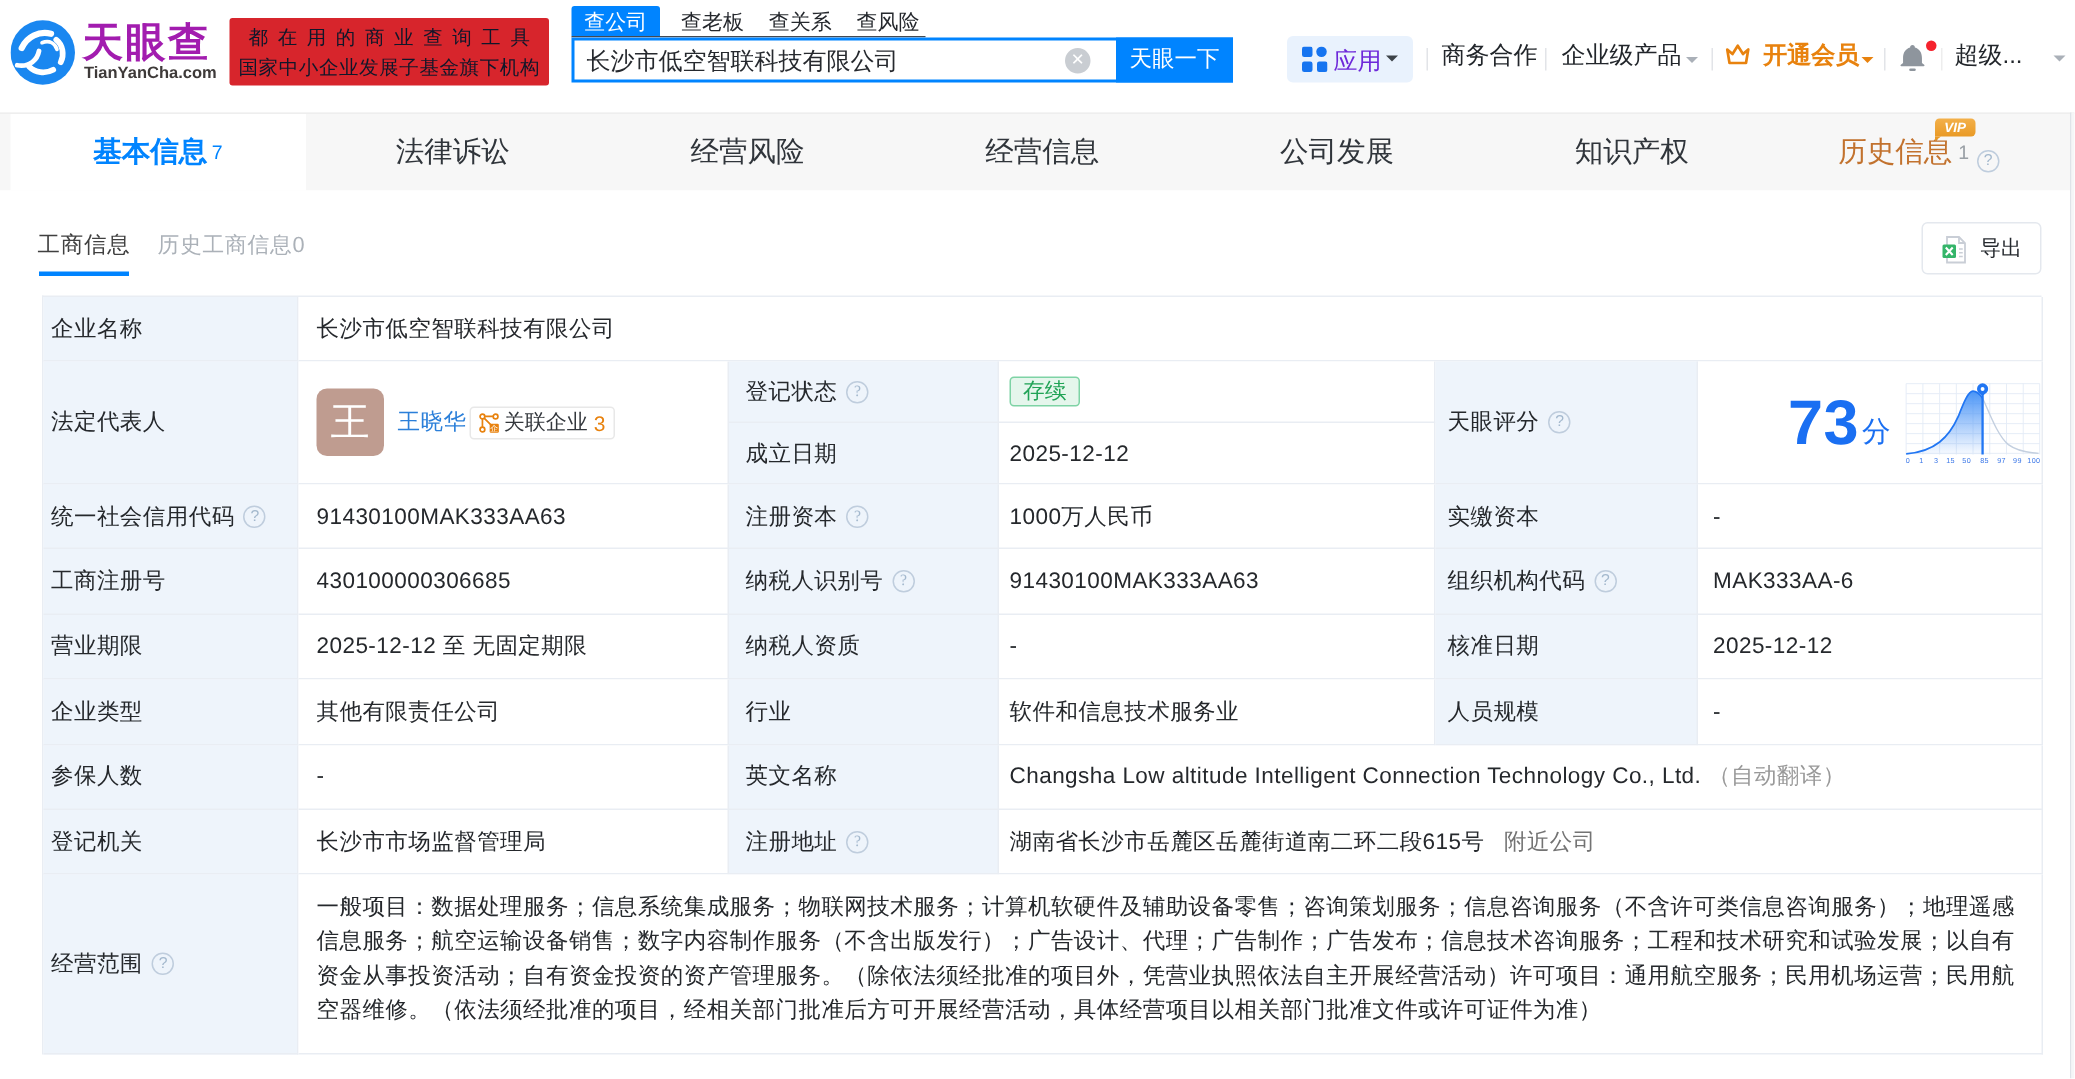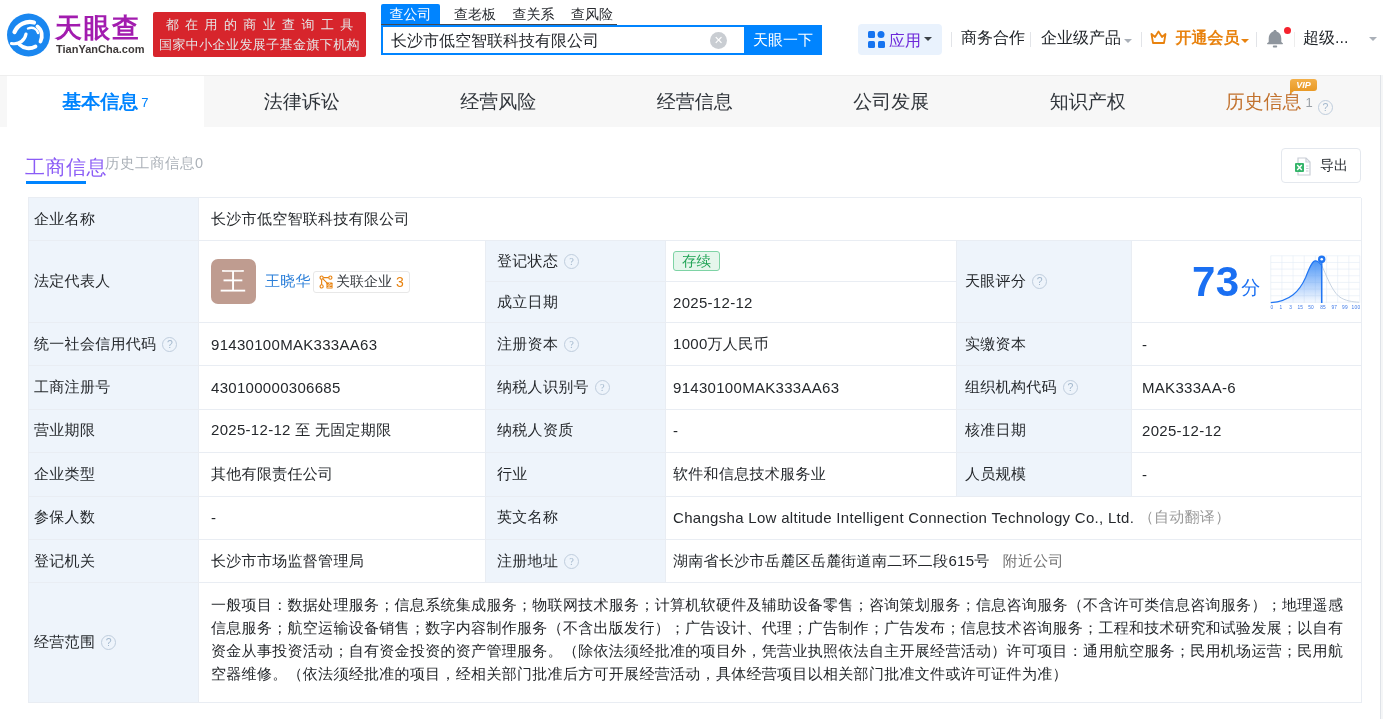--- a/index.html
+++ b/index.html
@@ -4,21 +4,21 @@
 <title>企业信息</title>
 <style>
 * { margin:0; padding:0; box-sizing:border-box; }
 html,body { width:1383px; height:719px; background:#fff; font-family:"Liberation Sans",sans-serif; overflow:hidden; }
 body { position:relative; }
 
 #header { position:absolute; left:0; top:0; width:1383px; height:75px; background:#fff; }
 #logo-circle { position:absolute; left:7px; top:13px; }
 #logo-zh { position:absolute; left:55px; top:15px; font-size:27px; line-height:27px; font-weight:bold; color:#a21caf; letter-spacing:1.5px; }
 #logo-en { position:absolute; left:56px; top:42.5px; font-size:11px; font-weight:bold; color:#3e3a39; letter-spacing:0px; }
-#redbox { position:absolute; left:153px; top:12px; width:213px; height:45px; background:#d7252c; border-radius:2px; color:#e5e5e5; text-align:center; }
+#redbox { position:absolute; left:153px; top:12px; width:213px; height:45px; background:#d7252c; border-radius:2px; color:#0f172a; text-align:center; }
 #redbox .l1 { margin-top:4px; font-size:13px; letter-spacing:6.4px; text-indent:6.4px; white-space:nowrap; }
 #redbox .l2 { margin-top:2px; font-size:13px; letter-spacing:0.4px; white-space:nowrap; }
 
 #stabs { position:absolute; left:381px; top:4px; width:236px; height:21px; border-bottom:1px solid #444a52; white-space:nowrap; }
 #stabs .st { display:inline-block; font-size:14px; color:#25282d; height:20px; line-height:21px; margin-right:16.5px; }
 #stabs .st.on { background:#0084ff; color:#fff; margin-right:14px; border-radius:2px 2px 0 0; padding:0 8.5px; }
 #searchbox { position:absolute; left:381px; top:25px; width:441px; height:30px; border:2px solid #0084ff; background:#fff; }
 #searchbox .txt { position:absolute; left:8px; top:4px; font-size:16px; color:#26292e; }
 #clearbtn { position:absolute; left:327px; top:5px; width:17px; height:17px; border-radius:50%; background:#c9cdd2; color:#fff; font-size:11px; line-height:17px; text-align:center; }
 #tyyx { position:absolute; right:-2px; top:-2px; width:78px; height:30px; background:#0084ff; color:#fff; font-size:15px; line-height:30px; text-align:center; }
@@ -38,21 +38,21 @@
 #tabbar .tab { float:left; width:196.5px; height:51px; text-align:center; line-height:51px; font-size:19px; color:#30353b; position:relative; }
 #tabbar .tab.on { background:#fff; color:#0084ff; font-weight:bold; }
 #tabbar sup.cnt { font-size:13px; color:#0084ff; font-weight:normal; margin-left:3px; vertical-align:1px; }
 #tabbar .his { color:#c2722e; }
 #tabbar .his .n1 { font-size:13px; color:#9aa0a6; margin-left:4px; vertical-align:1px;}
 .qmark { display:inline-block; width:15px; height:15px; border:1px solid #bfcddd; border-radius:50%; color:#a3b8cd; font-size:10.5px; line-height:13px; text-align:center; vertical-align:-2.5px; font-weight:normal; letter-spacing:0; }
 #vipbadge { position:absolute; left:1290px; top:79px; width:27px; height:12px; background:linear-gradient(180deg,#f3b04a,#e99a26); border-radius:3px 3px 3px 0; color:#fff; font-size:9px; font-weight:bold; font-style:italic; line-height:12px; text-align:center; }
 #vipbadge:after { content:""; position:absolute; left:0; top:11.5px; width:0; height:0; border-top:3.5px solid #e99a26; border-right:4px solid transparent; }
 
 #subtab { position:absolute; left:0; top:127px; width:1383px; height:70px; background:#fff; }
-#st1 { position:absolute; left:25px; top:27px; font-size:20px; letter-spacing:0.5px; font-weight:500; color:#8b5cf6; }
+#st1 { position:absolute; left:25px; top:27px; font-size:15px; letter-spacing:0.5px; font-weight:500; color:#404040; }
 #st1u { position:absolute; left:26px; top:180.5px; width:60px; height:3.2px; background:#0084ff; }
 #st2 { position:absolute; left:105px; top:27px; font-size:14.5px; letter-spacing:0.5px; color:#abb1b8; }
 #export { position:absolute; left:1281px; top:148px; width:80px; height:35px; border:1px solid #e4e8ee; border-radius:4px; background:#fff; }
 #export .t { position:absolute; left:38px; top:8px; font-size:14px; color:#262a2f; }
 
 #tbl { position:absolute; left:28px; top:197px; width:1333px; display:grid; grid-template-columns:170px 287px 180px 291px 175px 230px; grid-template-rows:43px 41px 41px 43.4px 43.4px 43.4px 43.4px 43.4px 43.4px 119.5px; border-top:1px solid #e9edf3; border-left:1px solid #e9edf3; font-size:15px; letter-spacing:0.3px; color:#25282c; }
 #tbl > div { border-right:1px solid #e9edf3; border-bottom:1px solid #e9edf3; display:flex; align-items:center; background:#fff; }
 #tbl .lb { background:#eef4fb; }
 #tbl .lb .qmark { margin-left:6px; flex:none; }
 .lb.c1 { padding-left:5px; }

